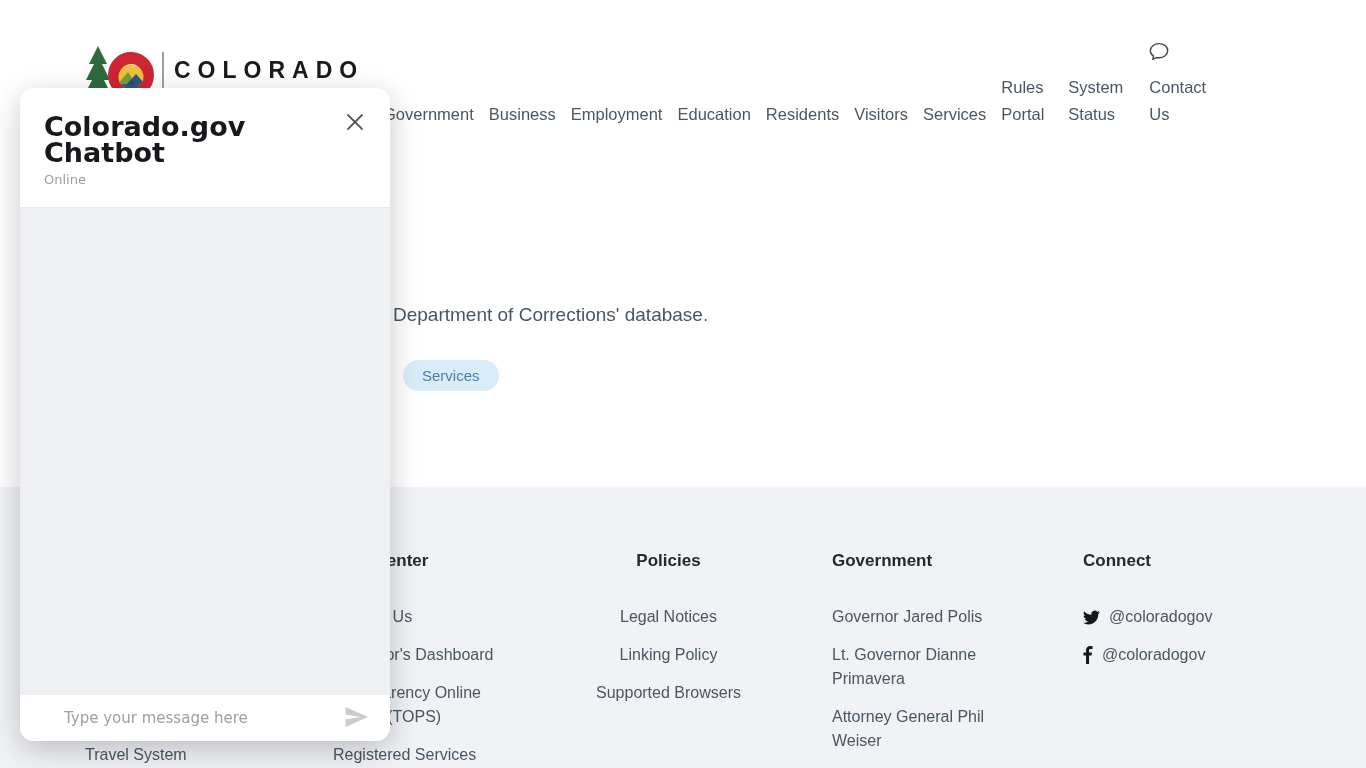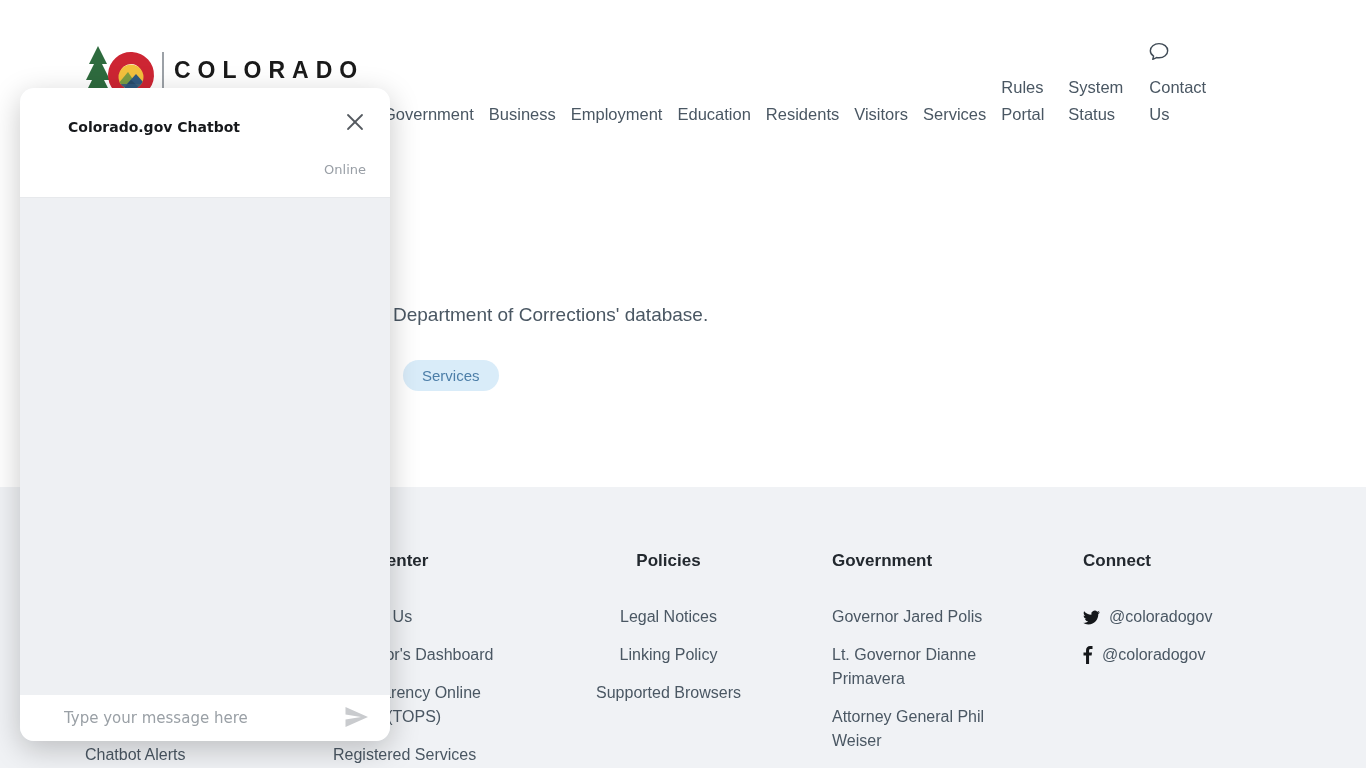--- a/index.html
+++ b/index.html
@@ -42,22 +42,22 @@
   .travel-alerts { position: absolute; left: 85px; top: 256px; }
   .social-row { display: flex; align-items: center; gap: 9px; }
   .social-row svg { flex: 0 0 auto; }
 
   
   .chatbot { position: absolute; left: 20px; top: 88px; width: 370px; height: 653px;
     border-radius: 14px; background: #eef0f3; box-shadow: 0 8px 30px rgba(0,0,0,0.22);
     display: flex; flex-direction: column; font-family: "DejaVu Sans", sans-serif; z-index: 10; }
   .chat-header { background: #ffffff; border-radius: 14px 14px 0 0; padding: 26px 24px 20px 24px;
     position: relative; border-bottom: 1px solid #e7e9ec; }
-  .chat-title { font-size: 14px; font-weight: 700; color: #16181b; line-height: 26px; margin-left: 24px; }
-  .chat-status { margin-top: 22px; font-size: 13px; color: #989ea5; text-align: right; }
+  .chat-title { font-size: 27px; font-weight: 700; color: #16181b; line-height: 26px; }
+  .chat-status { margin-top: 6px; font-size: 13px; color: #989ea5; }
   .chat-close { position: absolute; top: 21px; right: 22px; width: 26px; height: 26px;
     background: none; border: none; cursor: pointer; padding: 3px; }
   .chat-body { flex: 1; background: #eef0f3; }
   .chat-inputbar { height: 46px; background: #ffffff; border-radius: 0 0 14px 14px;
     display: flex; align-items: center; padding: 0 18px 0 44px; }
   .chat-input { flex: 1; border: none; outline: none; font-size: 15px;
     font-family: "DejaVu Sans", sans-serif; color: #3c4043; background: transparent; }
   .chat-input::placeholder { color: #9aa0a6; }
   .chat-send { background: none; border: none; cursor: pointer; padding: 2px; }
 </style>
@@ -111,21 +111,21 @@
       </span>
       <span>Contact Us</span>
     </a>
   </nav>
 
   <p class="intro-text">Department of Corrections' database.</p>
   <a class="tag-chip">Services</a>
 
   <footer class="footer">
 
-    <a class="flink travel-alerts">Chatbot Alerts</a>
+    <a class="flink travel-alerts">Travel System</a>
 
     <div class="fcol fcol-2">
       <h3>Help Center</h3>
       <ul>
         <li><a class="flink">Contact Us</a></li>
         <li><a class="flink">Governor's Dashboard</a></li>
         <li><a class="flink">Transparency Online Project (TOPS)</a></li>
         <li><a class="flink">Registered Services</a></li>
       </ul>
     </div>

